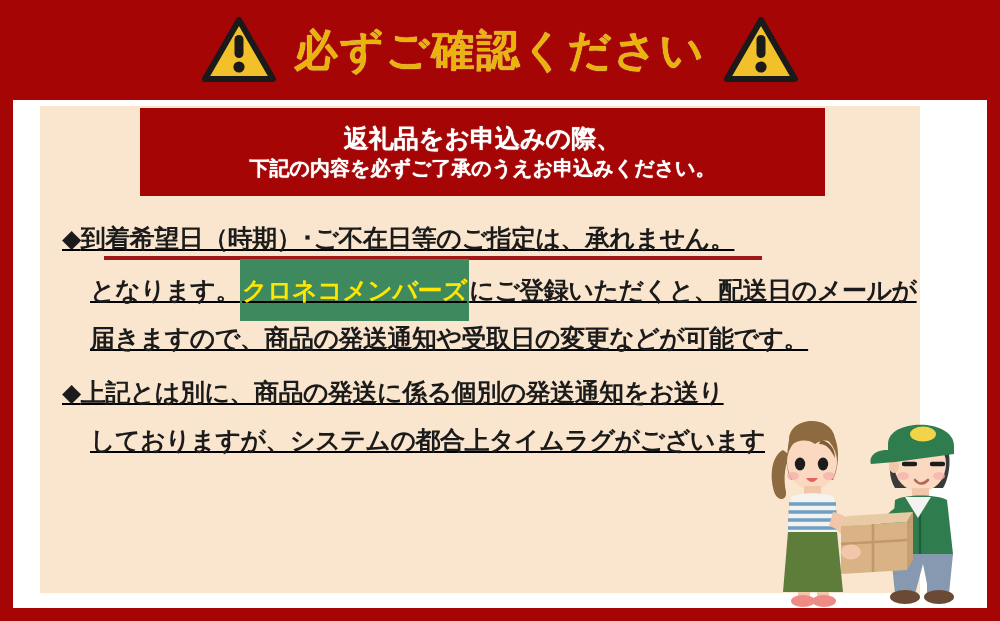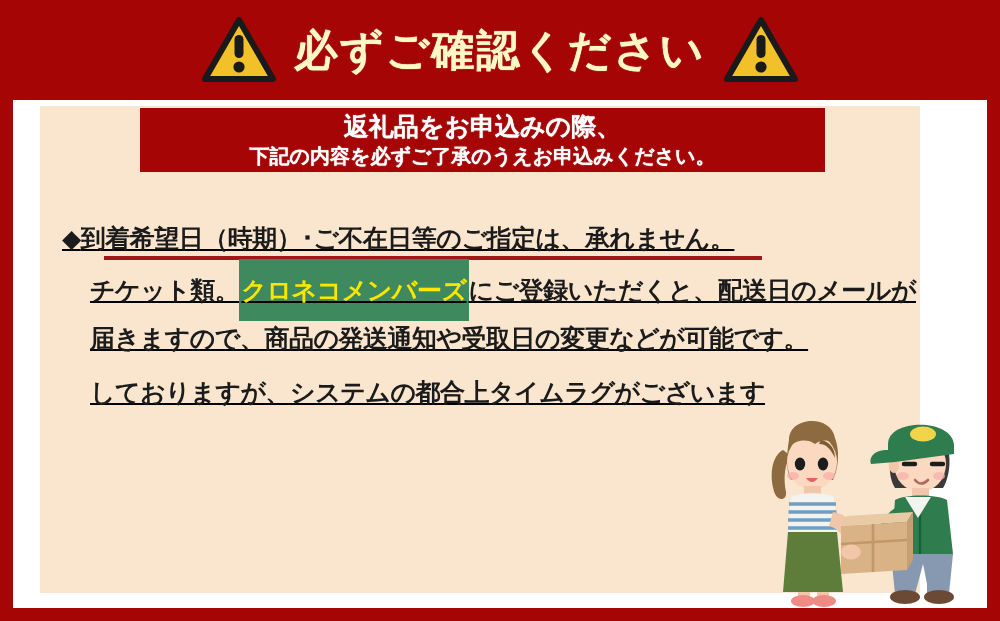--- a/index.html
+++ b/index.html
@@ -58,21 +58,21 @@
   }
 
   .warn-icon {
     width: 74px;
     height: 66px;
     flex: 0 0 auto;
     display: block;
   }
 
   .header-title {
-    color: #fef9c3;
+    color: #eab308;
     font-size: 43px;
     font-weight: bold;
     letter-spacing: 2px;
     white-space: nowrap;
     line-height: 1;
     text-shadow: 0 0 1px #ffffff;
   }
 
   
   .panel {
@@ -83,21 +83,21 @@
     height: 487px;
     background: #fae5ce;
   }
 
   
   .notice-banner {
     position: absolute;
     left: 100px;
     top: 2px;
     width: 685px;
-    height: 64px;
+    height: 88px;
     background: #a50505;
     display: flex;
     flex-direction: column;
     align-items: center;
     justify-content: center;
     gap: 4px;
   }
 
   .notice-line {
     color: #ffffff;
@@ -196,25 +196,26 @@
     </div>
 
     <div class="bullets">
 
       <div class="bullet-block">
         <div class="bullet-line"><span>◆</span><span>到着希望日（時期）･ご不在日等のご指定は、承れません。</span></div>
         <div class="underline-rule"></div>
       </div>
 
       <div class="bullet-block">
-        <div class="bullet-line indent"><span>チケット類。</span><span class="hl">クロネコメンバーズ</span><span>にご登録いただくと、配送日のメールが</span></div>
+        <div class="bullet-line indent"><span>となります。</span><span class="hl">クロネコメンバーズ</span><span>にご登録いただくと、配送日のメールが</span></div>
         <div class="bullet-line indent"><span>届きますので、商品の発送通知や受取日の変更などが可能です。</span></div>
       </div>
 
       <div class="bullet-block">
+        <div class="bullet-line"><span>◆</span><span>上記とは別に、商品の発送に係る個別の発送通知をお送り</span></div>
         <div class="bullet-line indent"><span>しておりますが、システムの都合上タイムラグがございます</span></div>
       </div>
 
     </div>
   </div>
 
   <div class="illustration">
     <svg width="232" height="212" viewBox="0 0 232 212" xmlns="http://www.w3.org/2000/svg">
 
       <path d="M34 44 C34 20 76 18 80 42 C86 58 82 76 78 84 L36 84 C30 74 32 56 34 44 Z" fill="#8d6a3f"></path>

